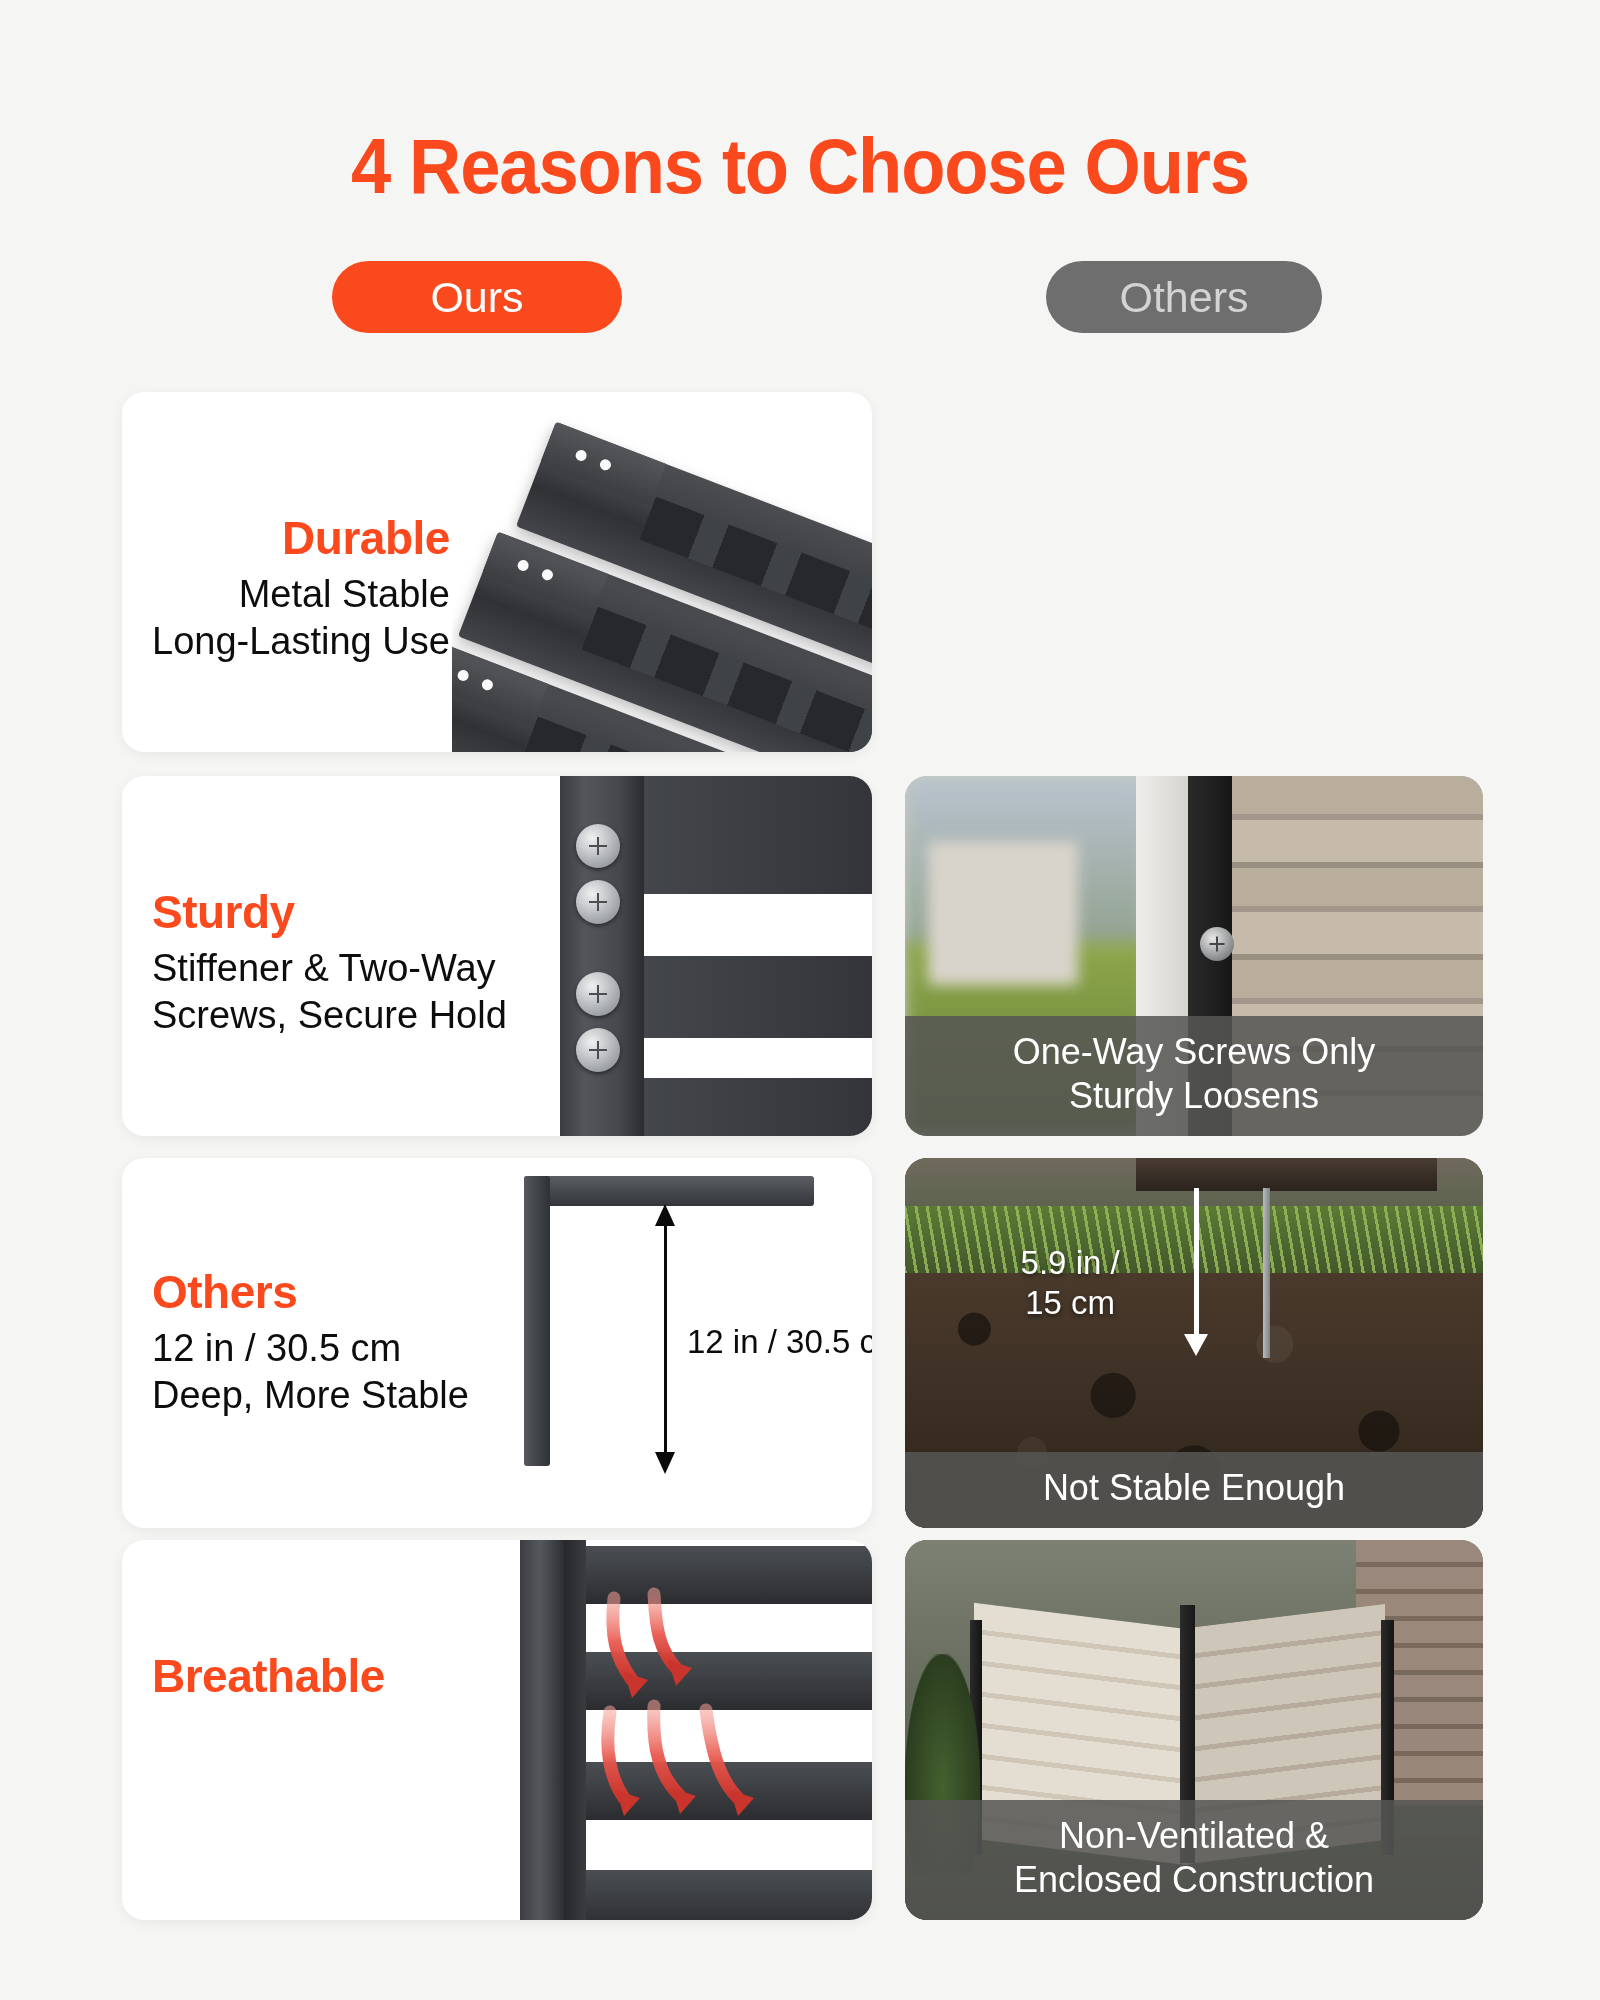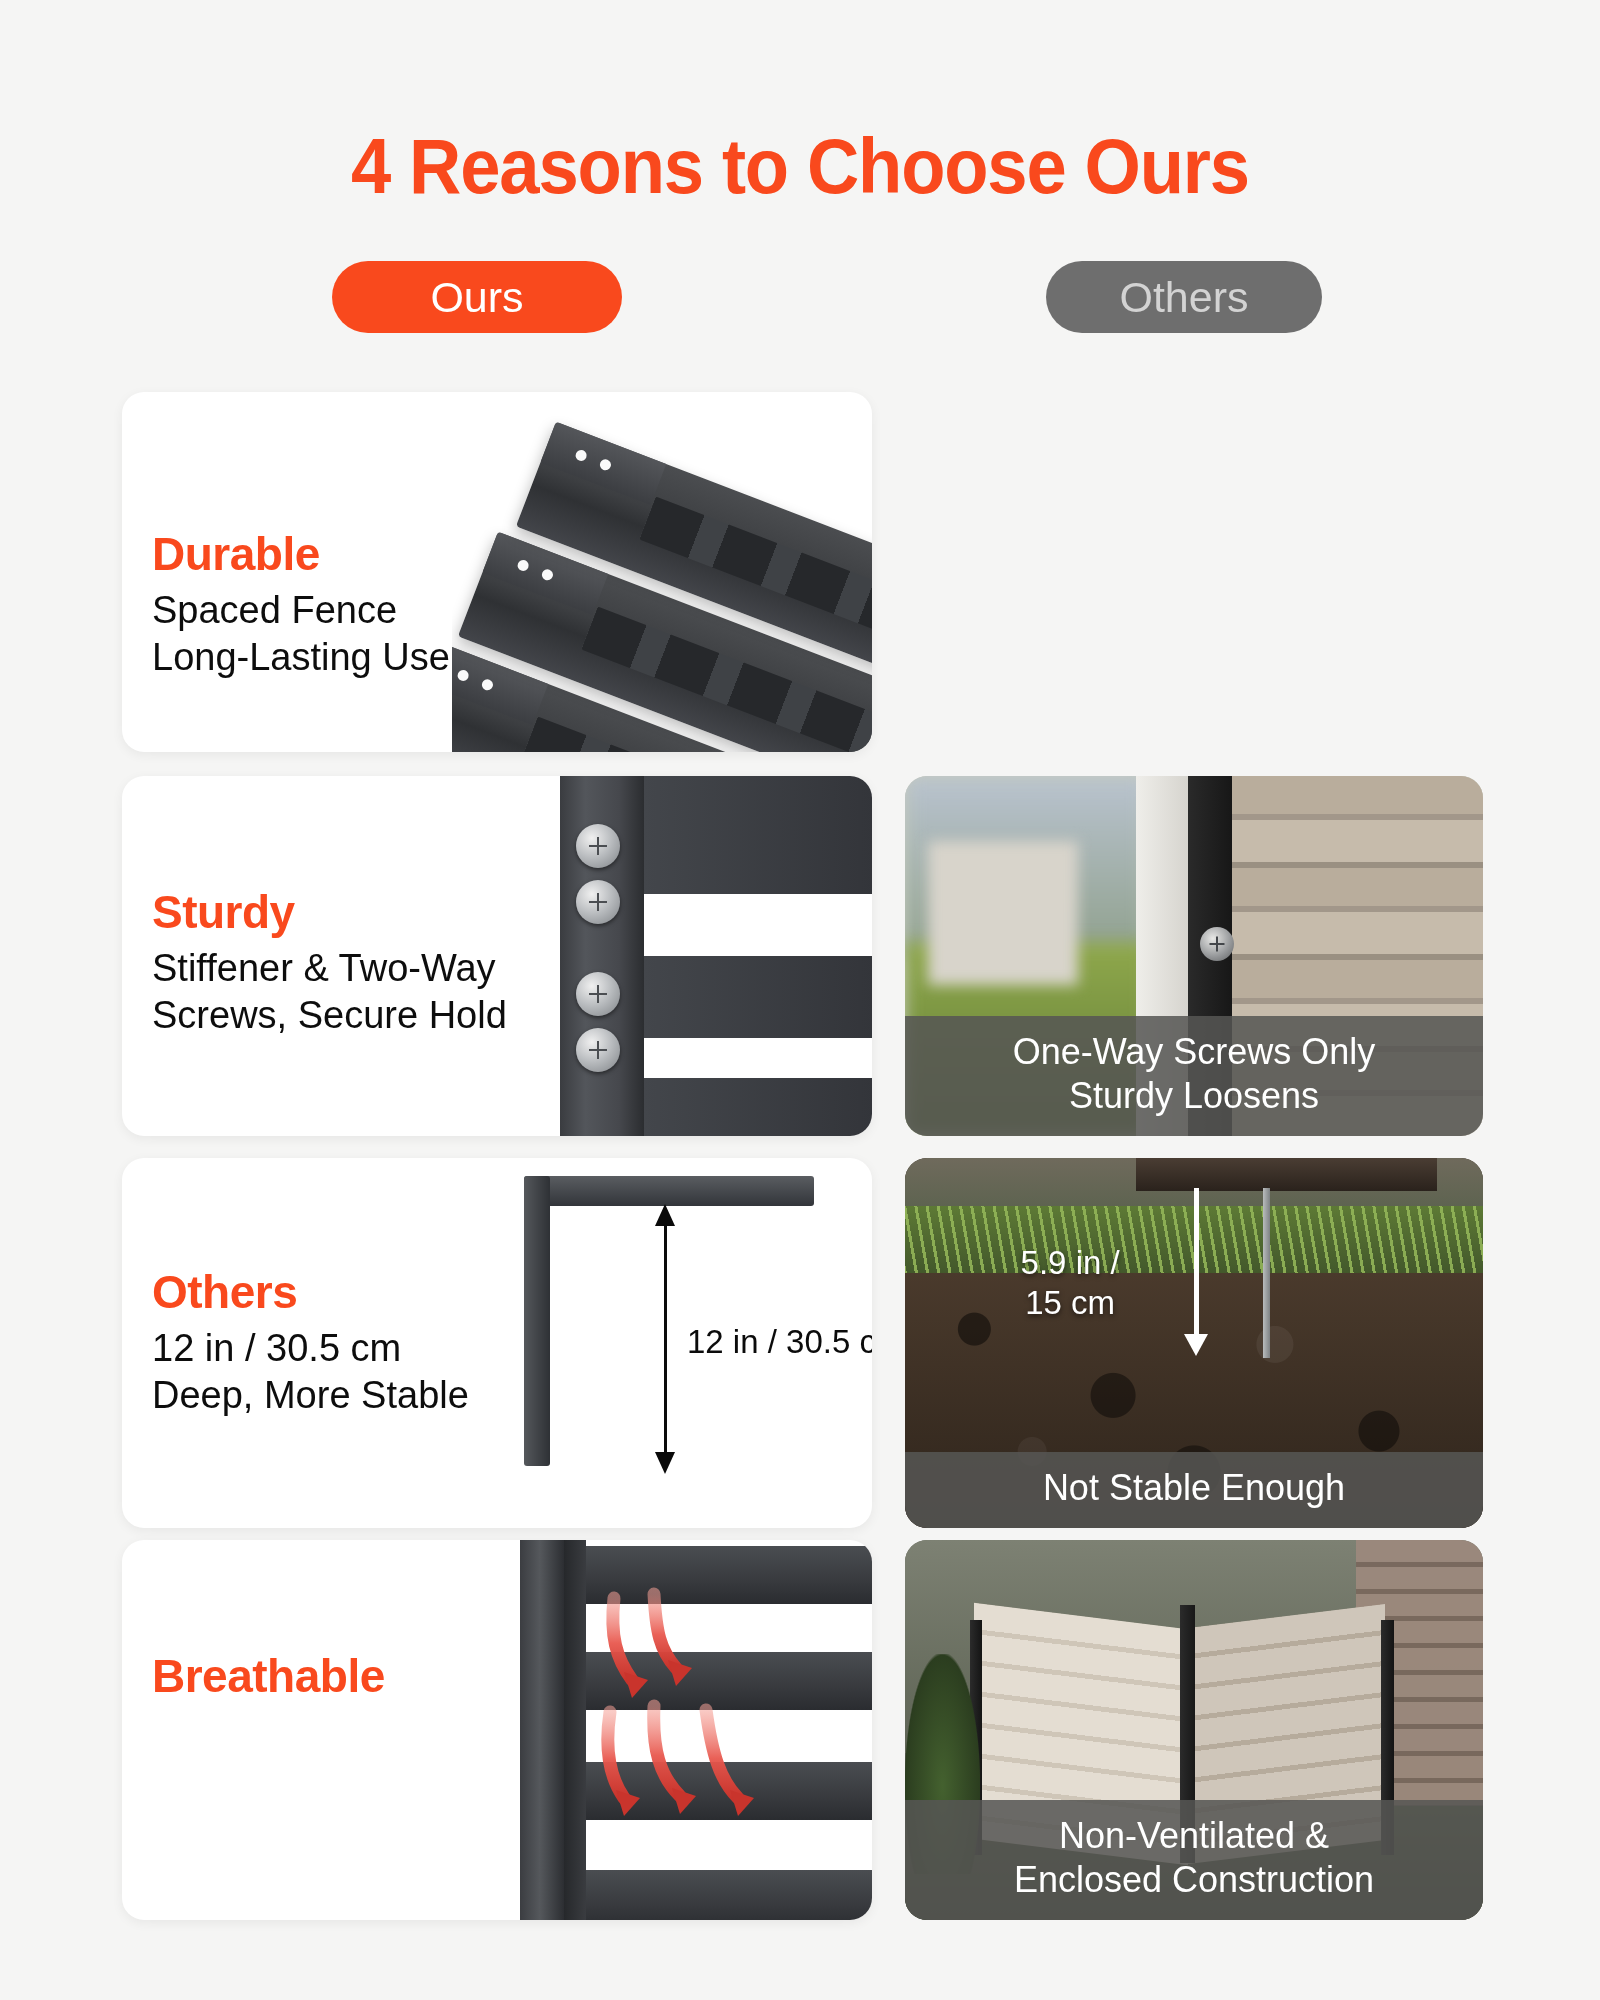--- a/index.html
+++ b/index.html
@@ -309,23 +309,23 @@
             <span class="ear"></span>
             <span class="slatgap"></span>
           </div>
         <div class="panel p1">
             <span class="ear"></span>
             <span class="slatgap"></span>
           </div>
       </div>
     </div>
 
-    <div class="txt" style="top:138px;">
+    <div class="txt" style="top:122px;text-align:right;">
       <div class="feat-title">Durable</div>
-      <div class="feat-desc">Spaced Fence
+      <div class="feat-desc">Metal Stable
 Long-Lasting Use</div>
     </div>
 
   </div>
 
   <div class="row" style="top:776px; height:360px;">
 
     <div class="card card-ours shadow-soft" style="height:360px;">
       <div class="postimg">
         <div class="post-face"></div>

